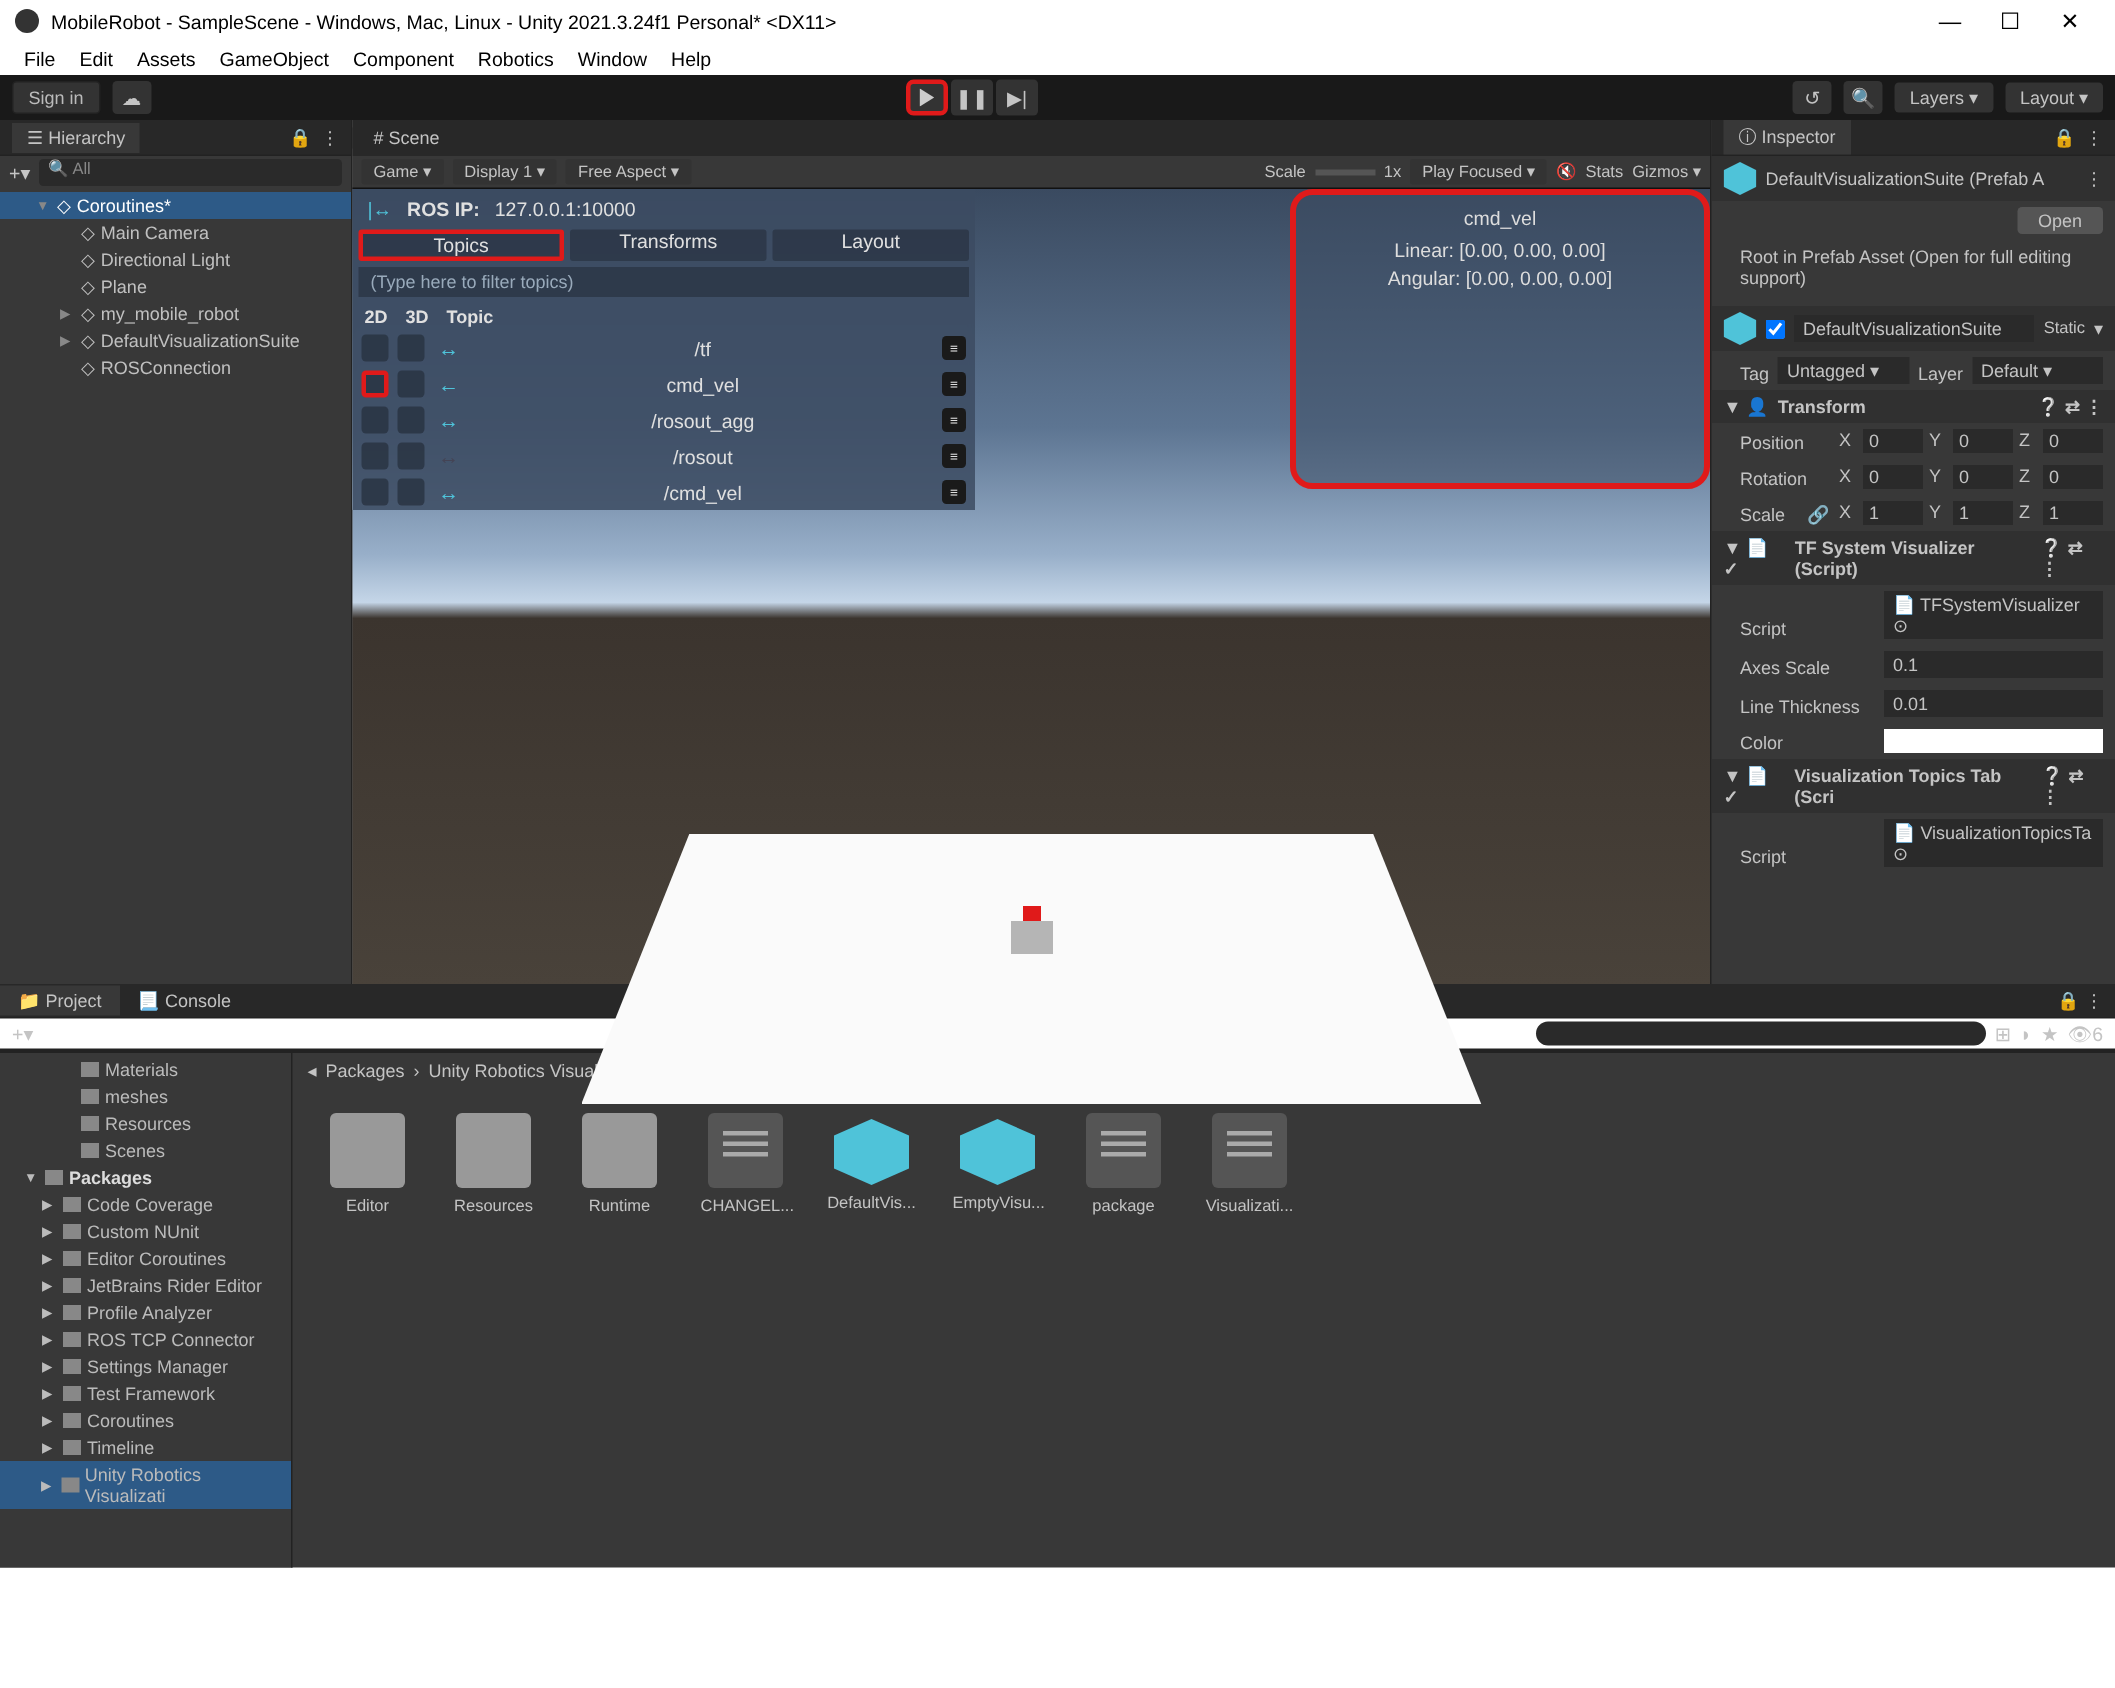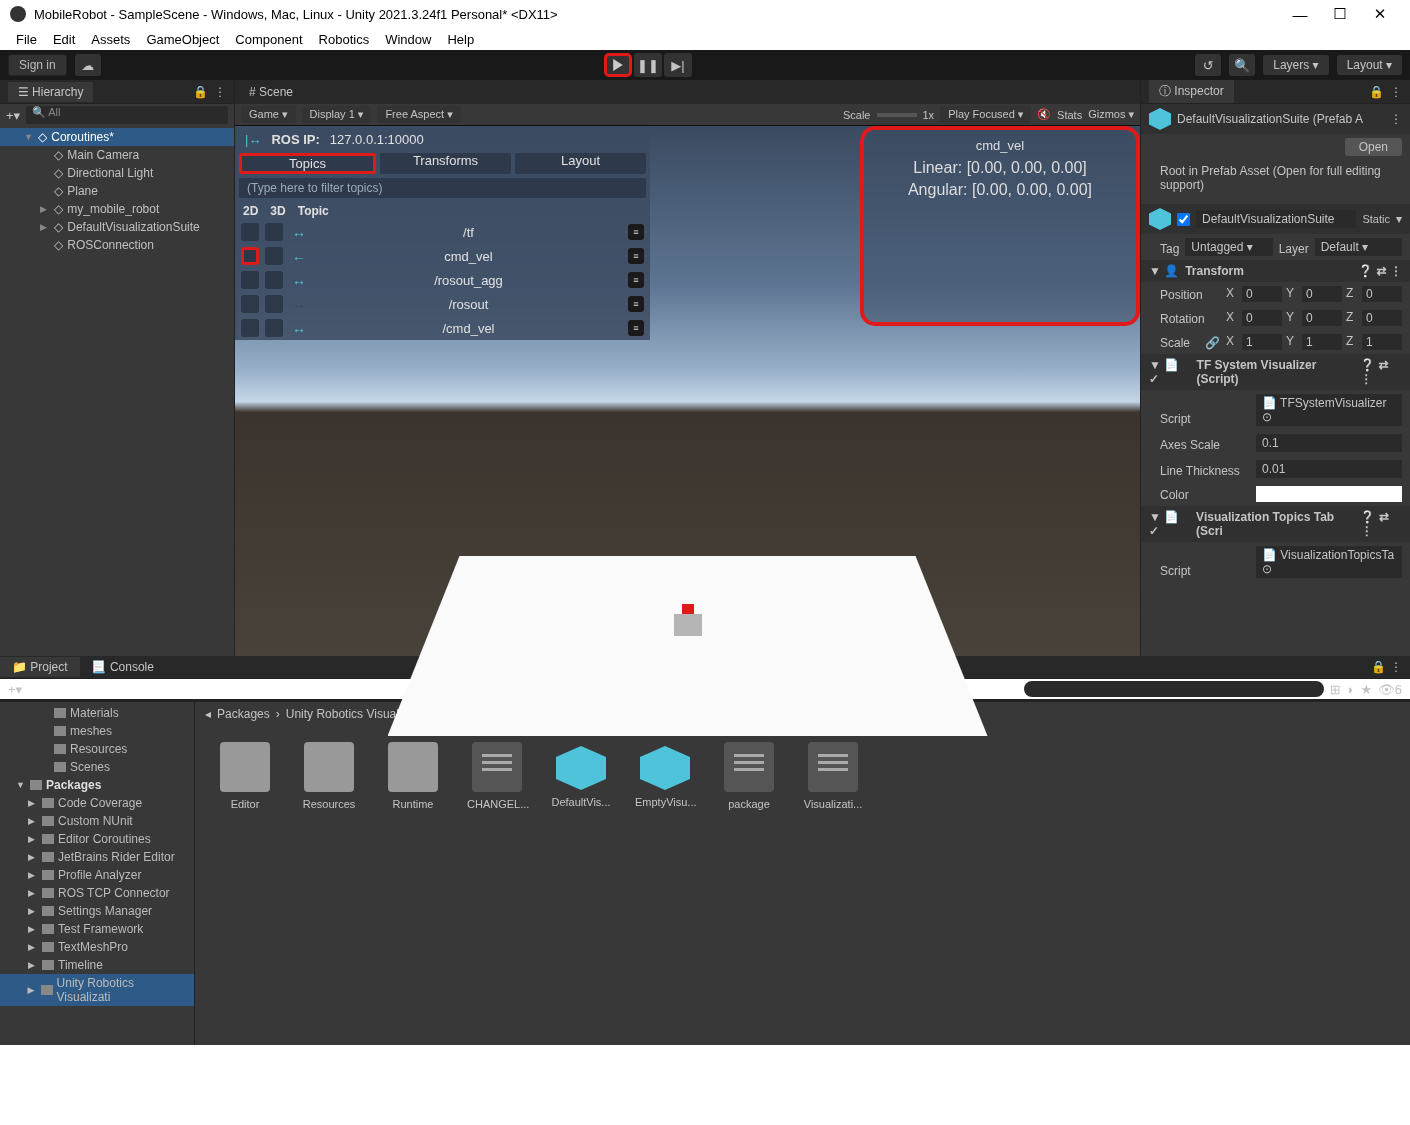--- a/index.html
+++ b/index.html
@@ -66,21 +66,21 @@
   .sq { width: 18px; height: 18px; background: rgba(40,50,65,0.8); border-radius: 3px; display: inline-block; }
   .sq.highlighted { border: 3px solid #e01a1a; }
   .arr { color: #4fc3d9; font-size: 14px; width: 20px; text-align: center; }
   .arr.dim { color: #445; }
   .topic-name { flex: 1; text-align: center; }
   .menu-sq { width: 16px; height: 16px; background: #1a1a1a; border-radius: 3px; display: flex; align-items: center; justify-content: center; font-size: 9px; }
   
   
   .cmd-panel { position: absolute; right: 0; top: 0; width: 280px; height: 200px; border: 4px solid #e01a1a; border-radius: 15px; padding: 8px; text-align: center; color: #ddd; background: rgba(60,75,98,0.5); }
   .cmd-panel .title { font-size: 13px; margin-bottom: 6px; }
-  .cmd-panel .row { font-size: 16px; margin: 4px 0; }
+  .cmd-panel .row { font-size: 13px; margin: 4px 0; }
   
   
   .inspector { width: 270px; background: #383838; border-left: 1px solid #222; font-size: 12px; overflow: hidden; }
   .insp-head { padding: 4px 8px; background: #303030; display: flex; align-items: center; gap: 6px; }
   .cube3d { width: 22px; height: 22px; background: #4fc3d9; clip-path: polygon(50% 0,100% 25%,100% 75%,50% 100%,0 75%,0 25%); }
   .insp-row { padding: 4px 8px; display: flex; align-items: flex-end; gap: 6px; margin-left: 11px; }
   .insp-field { flex: 1; background: #2a2a2a; padding: 2px 6px; }
   .section-head { background: #303030; padding: 4px 8px; display: flex; align-items: center; gap: 6px; font-weight: bold; }
   .xyz { display: flex; gap: 4px; }
   .xyz span { width: 12px; }
@@ -475,21 +475,21 @@
         <div class="folder-item">
           <span style="width:16px"></span>
           <span style="width:10px;font-size:9px">▶</span>
           <span class="folder-ico"></span>
           <span>Test Framework</span>
         </div>
         <div class="folder-item">
           <span style="width:16px"></span>
           <span style="width:10px;font-size:9px">▶</span>
           <span class="folder-ico"></span>
-          <span>TextMeshPro</span>
+          <span>Coroutines</span>
         </div>
         <div class="folder-item">
           <span style="width:16px"></span>
           <span style="width:10px;font-size:9px">▶</span>
           <span class="folder-ico"></span>
           <span>Timeline</span>
         </div>
         <div class="folder-item sel">
           <span style="width:16px"></span>
           <span style="width:10px;font-size:9px">▶</span>

